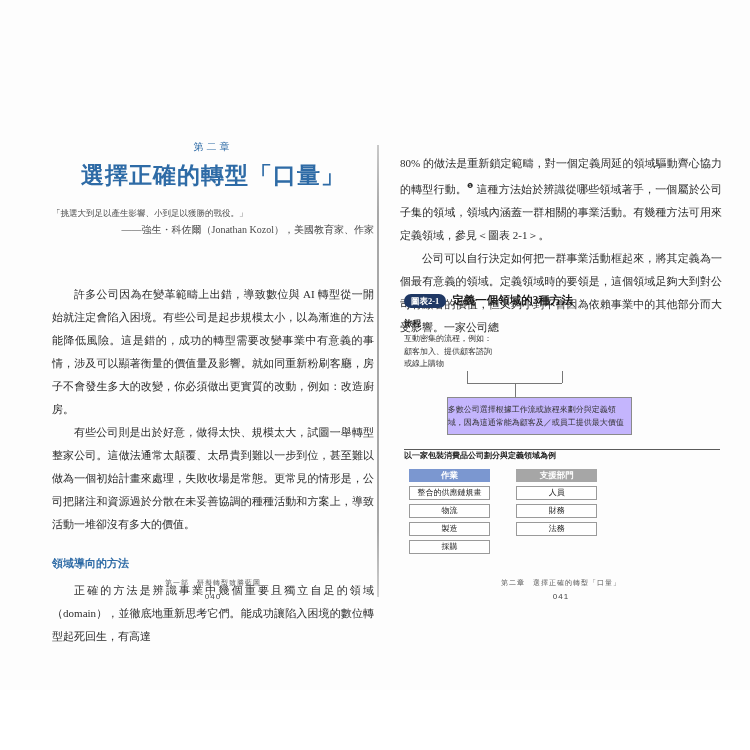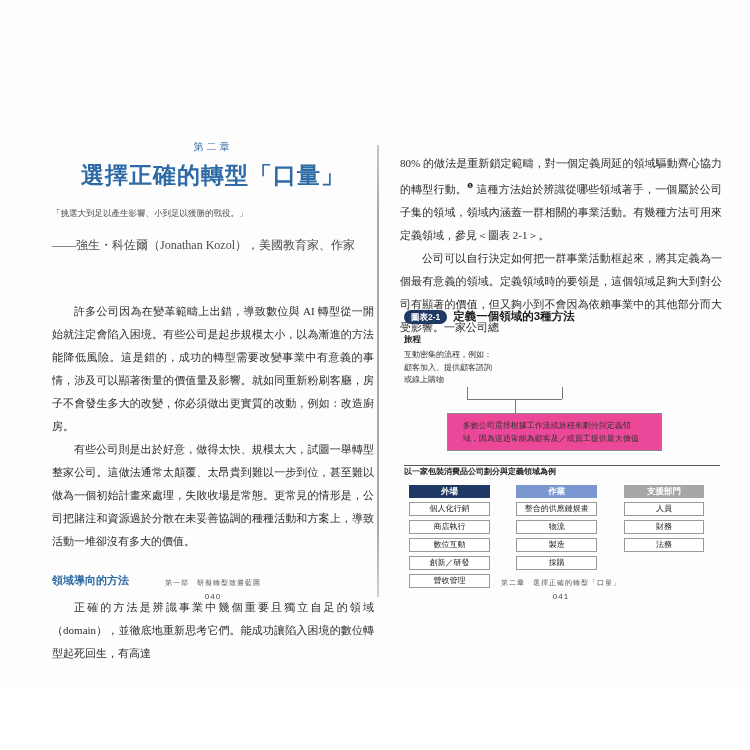--- a/index.html
+++ b/index.html
@@ -11,56 +11,56 @@
   .page.left{left:52px;}
   .page.right{left:400px;}
 
   
   .chapter-label{text-align:center;font-family:"Liberation Sans","DejaVu Sans",sans-serif;
                  font-size:10px;letter-spacing:3px;color:var(--blue);}
   .chapter-title{margin:6px 0 0 0;text-align:center;font-family:"Liberation Sans","DejaVu Sans",sans-serif;
                  font-size:23px;font-weight:700;letter-spacing:1px;color:var(--blue);}
   .quote{margin-top:16px;}
   .quote-text{font-size:8.5px;color:#4a4a4a;line-height:13px;}
-  .quote-attr{font-size:12px;color:#4a4a4a;text-align:left;margin-top:17px;}
+  .quote-attr{font-size:10px;color:#4a4a4a;text-align:right;margin-top:3px;}
   .body-left{margin-top:46px;}
   p.bodytext{margin:0;font-size:11px;line-height:23px;text-align:justify;}
   p.indent{text-indent:2em;}
   .section-heading{margin:20px 0 8px 0;font-family:"Liberation Sans","DejaVu Sans",sans-serif;
                    font-size:11px;font-weight:700;color:var(--blue);}
   .footer{position:absolute;top:438px;left:0;right:0;text-align:center;
           font-family:"Liberation Sans","DejaVu Sans",sans-serif;}
   .running-head{font-size:7px;color:#555;letter-spacing:1px;}
   .page-num{font-size:8px;color:#444;margin-top:4px;letter-spacing:1px;}
 
   
   .body-right{margin-top:12px;}
   sup.fnmark{font-size:7px;vertical-align:super;}
 
-  .figure{position:absolute;left:4px;top:169px;width:316px;
-          font-family:Liberation Sans, sans-serif;}
+  .figure{position:absolute;left:4px;top:153px;width:316px;
+          font-family:Liberation Serif, serif;}
   .fig-header{display:flex;align-items:center;gap:6px;}
   .fig-badge{background:var(--navy);color:#fff;font-size:8.5px;font-weight:700;
              padding:2px 7px;border-radius:8px;line-height:10px;}
   .fig-title{font-size:11.5px;font-weight:700;color:#1a1a1a;}
   .fig-methods{display:flex;margin-top:10px;}
   .method{width:33.3%;box-sizing:border-box;padding-right:10px;}
   .method.m2{border-left:1px solid #c4c4c4;padding-left:10px;padding-right:0;}
   .m-head{font-size:8.5px;font-weight:700;color:#222;margin-bottom:3px;}
   .m-desc{font-size:8px;color:#333;line-height:12.5px;}
 
   .connector{position:relative;height:26px;}
   .connector .v{position:absolute;width:1px;background:#777;}
   .connector .v1{left:20%;top:0;height:12px;}
   .connector .v2{left:50%;top:0;height:12px;}
   .connector .h{position:absolute;left:20%;width:30%;top:12px;height:1px;background:#777;}
   .connector .vc{left:35%;top:12px;height:14px;}
 
-  .note-box{margin-left:13.5%;width:58%;border:1px solid #8a8a8a;background:#ec4899;
-            font-size:8px;line-height:13px;color:#333;padding:5px 15px;}
+  .note-box{margin-left:13.5%;width:58%;border:1px solid #8a8a8a;background:#c4b5fd;
+            font-size:8px;line-height:13px;color:#333;padding:5px 0;}
   .fig-rule{margin-top:14px;height:1px;background:#5a5a5a;}
   .fig-caption{margin-top:0;font-size:8px;font-weight:700;color:#222;}
 
   .example-cols{display:grid;grid-template-columns:26% 26% 26%;column-gap:8.5%;
                 margin-top:8px;margin-left:5px;}
   .ex-header{height:13px;line-height:13px;text-align:center;color:#fff;
              font-size:8.5px;font-weight:700;}
   .ex-col.c0 .ex-header{background:var(--navy);}
   .ex-col.c1 .ex-header{background:var(--midblue);}
   .ex-col.c2 .ex-header{background:var(--grayhead);}
@@ -120,28 +120,20 @@
         <div class="h"></div>
         <div class="v vc"></div>
       </div>
 
       <div class="note-box">多數公司選擇根據工作流或旅程來劃分與定義領域，因為這通常能為顧客及／或員工提供最大價值</div>
 
       <div class="fig-rule"></div>
       <div class="fig-caption">以一家包裝消費品公司劃分與定義領域為例</div>
 
       <div class="example-cols">
-        <div class="ex-col c0">
-          <div class="ex-header">外場</div>
-          <div class="ex-item">個人化行銷</div>
-          <div class="ex-item">商店執行</div>
-          <div class="ex-item">數位互動</div>
-          <div class="ex-item">創新／研發</div>
-          <div class="ex-item">營收管理</div>
-        </div>
         <div class="ex-col c1">
           <div class="ex-header">作業</div>
           <div class="ex-item">整合的供應鏈規畫</div>
           <div class="ex-item">物流</div>
           <div class="ex-item">製造</div>
           <div class="ex-item">採購</div>
         </div>
         <div class="ex-col c2">
           <div class="ex-header">支援部門</div>
           <div class="ex-item">人員</div>

